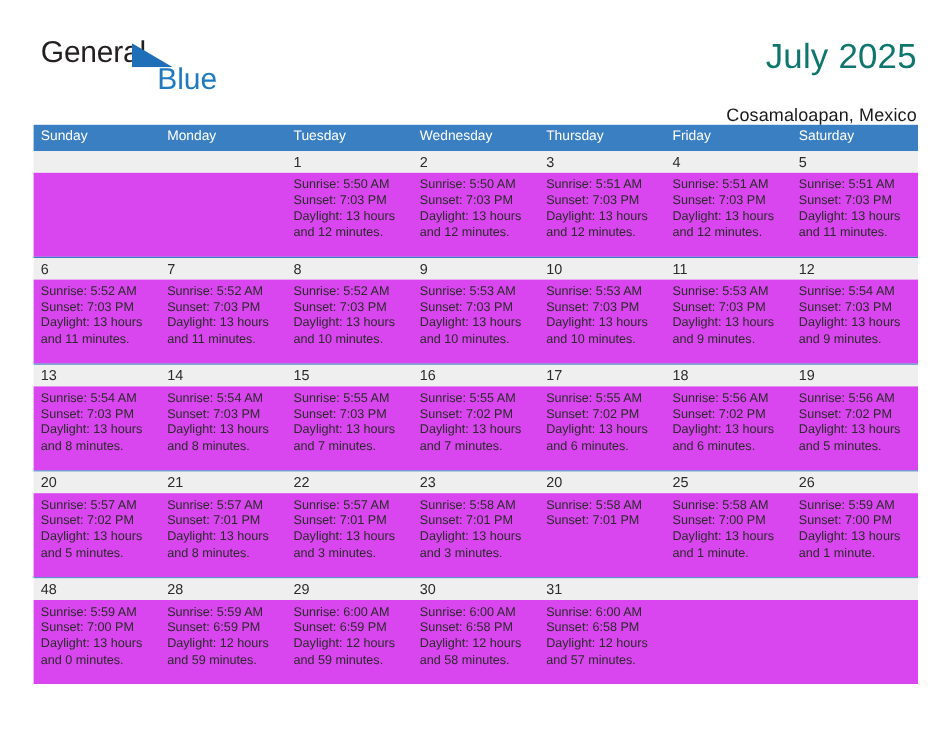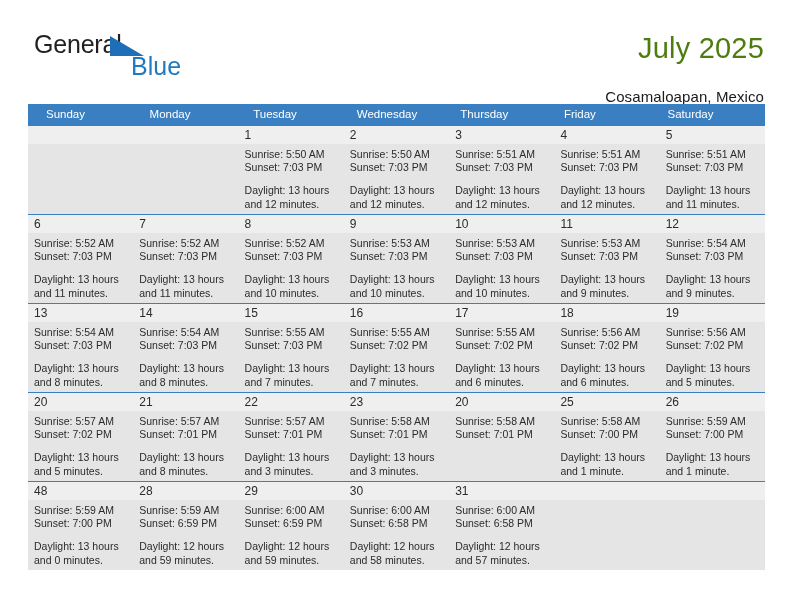--- a/index.html
+++ b/index.html
@@ -62,21 +62,21 @@
   }
 
   .title-block {
     position: absolute;
     right: 0;
     top: 0;
     text-align: right;
   }
   .cal-title {
     font-size: 29px;
-    color: #4d7c0f;
+    color: #0f766e;
     line-height: 36px;
     font-weight: normal;
     letter-spacing: 0.2px;
   }
   .cal-subtitle {
     font-size: 15px;
     color: #1a1a1a;
     line-height: 22px;
     margin-top: 20px;
     letter-spacing: 0.1px;
@@ -87,21 +87,20 @@
     position: absolute;
     left: 28px;
     top: 104px;
     width: 737px;
   }
 
   .weekday-row {
     display: flex;
     background: #3a7fc1;
     height: 21px;
-    padding-left: 12px;
   }
   .weekday {
     flex: 1 1 0;
     color: #ffffff;
     font-size: 11.5px;
     line-height: 21px;
     padding-left: 6px;
     white-space: nowrap;
     overflow: hidden;
   }
@@ -120,31 +119,31 @@
     flex: 1 1 0;
     font-size: 12px;
     line-height: 18px;
     color: #2b2b2b;
     padding-left: 6px;
   }
 
   .detail-row {
     display: flex;
     height: 70px;
-    background: #e5e5e5;
+    background: #d946ef;
   }
   .detail-cell {
     flex: 1 1 0;
     padding: 4px 6px 0 6px;
     font-size: 10.5px;
     line-height: 13.2px;
     color: #2b2b2b;
   }
   .detail-cell .line { white-space: nowrap; }
-  .detail-cell .daylight { white-space: normal; margin-top: 10px; }
+  .detail-cell .daylight { white-space: normal; }
 </style>
 </head>
 <body>
 
 <div id="page">
 
   <div class="header">
 
     <div class="logo">
       <span class="logo-general">General</span>

